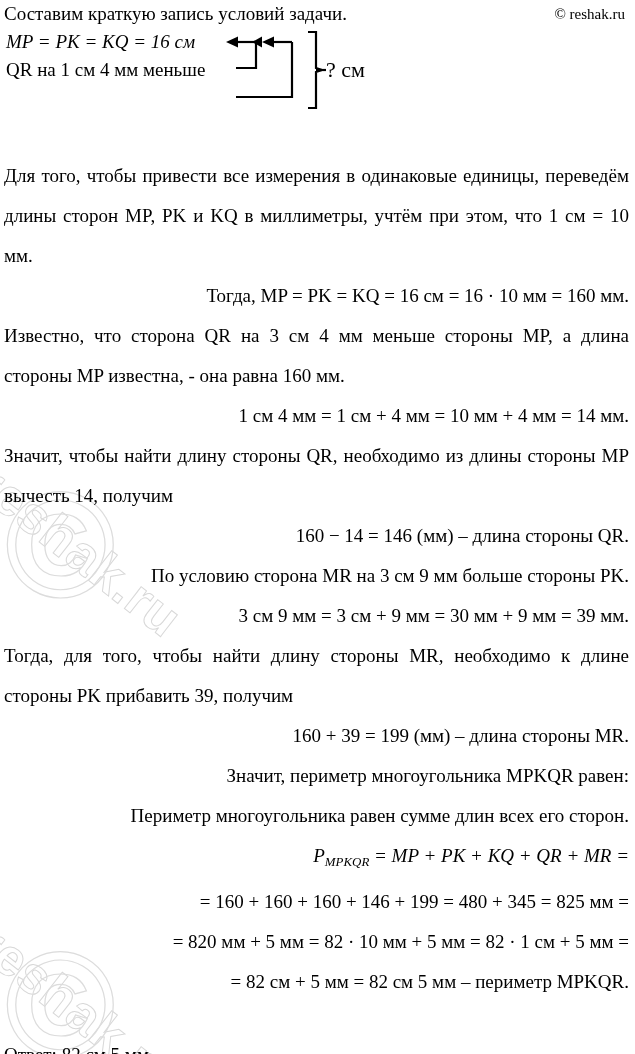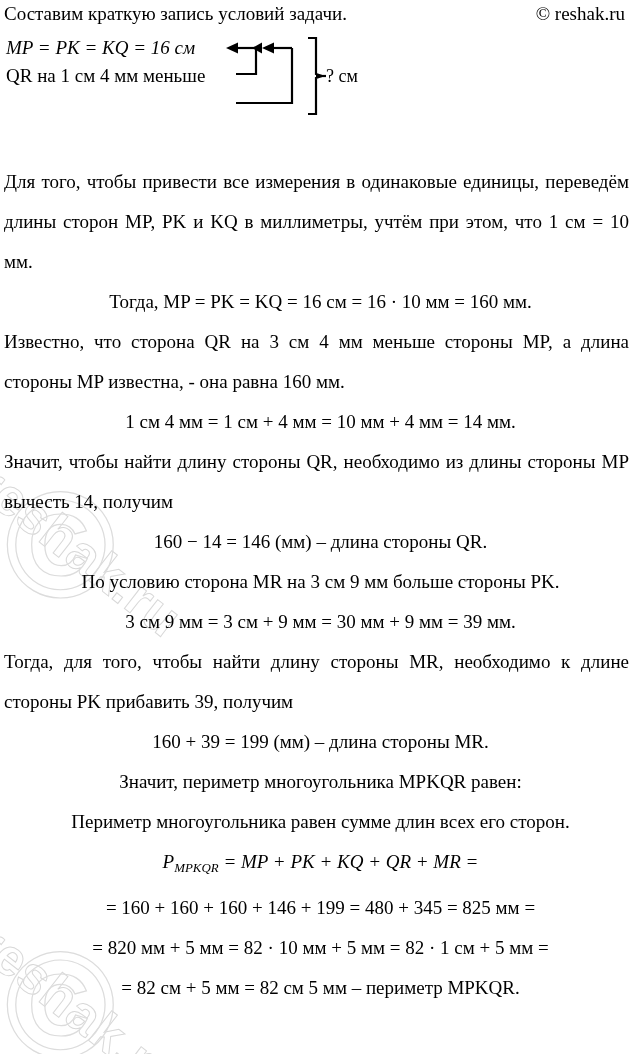--- a/index.html
+++ b/index.html
@@ -55,30 +55,30 @@
   .header-row {
     display: flex;
     justify-content: space-between;
     align-items: center;
     font-size: 19px;
     padding-top: 2px;
     line-height: 24px;
   }
   .header-title { white-space: nowrap; }
   .credit {
-    font-size: 19px;
+    font-size: 15px;
     white-space: nowrap;
     padding-right: 6px;
   }
 
   
   .diagram {
     position: relative;
     height: 86px;
-    margin-top: 8px;
+    margin-top: 2px;
     font-size: 19px;
   }
   .cond-lines {
     position: absolute;
     left: 2px;
     top: 0;
   }
   .cond-line {
     height: 28px;
     line-height: 28px;
@@ -92,38 +92,38 @@
     position: absolute;
     left: 0;
     top: 0;
   }
   .qmark {
     position: absolute;
     left: 322px;
     top: 28px;
     height: 28px;
     line-height: 28px;
-    font-size: 18px;
+    font-size: 22px;
     white-space: nowrap;
     font-family: Liberation Serif, serif;
   }
 
   
   .body-block {
     margin-top: 42px;
     font-size: 19px;
   }
   .para {
     text-align: justify;
     text-justify: inter-word;
     line-height: 40px;
     margin: 0;
     padding-right: 2px;
   }
-  .para.nojust { text-align: center; margin-left: 8px; }
+  .para.nojust { text-align: right; margin-left: 8px; }
 
   .answer {
     margin-top: 40px;
     font-size: 19px;
     line-height: 26px;
   }
   .answer-label { text-decoration: underline; }
 
   .sub {
     font-size: 0.68em;

